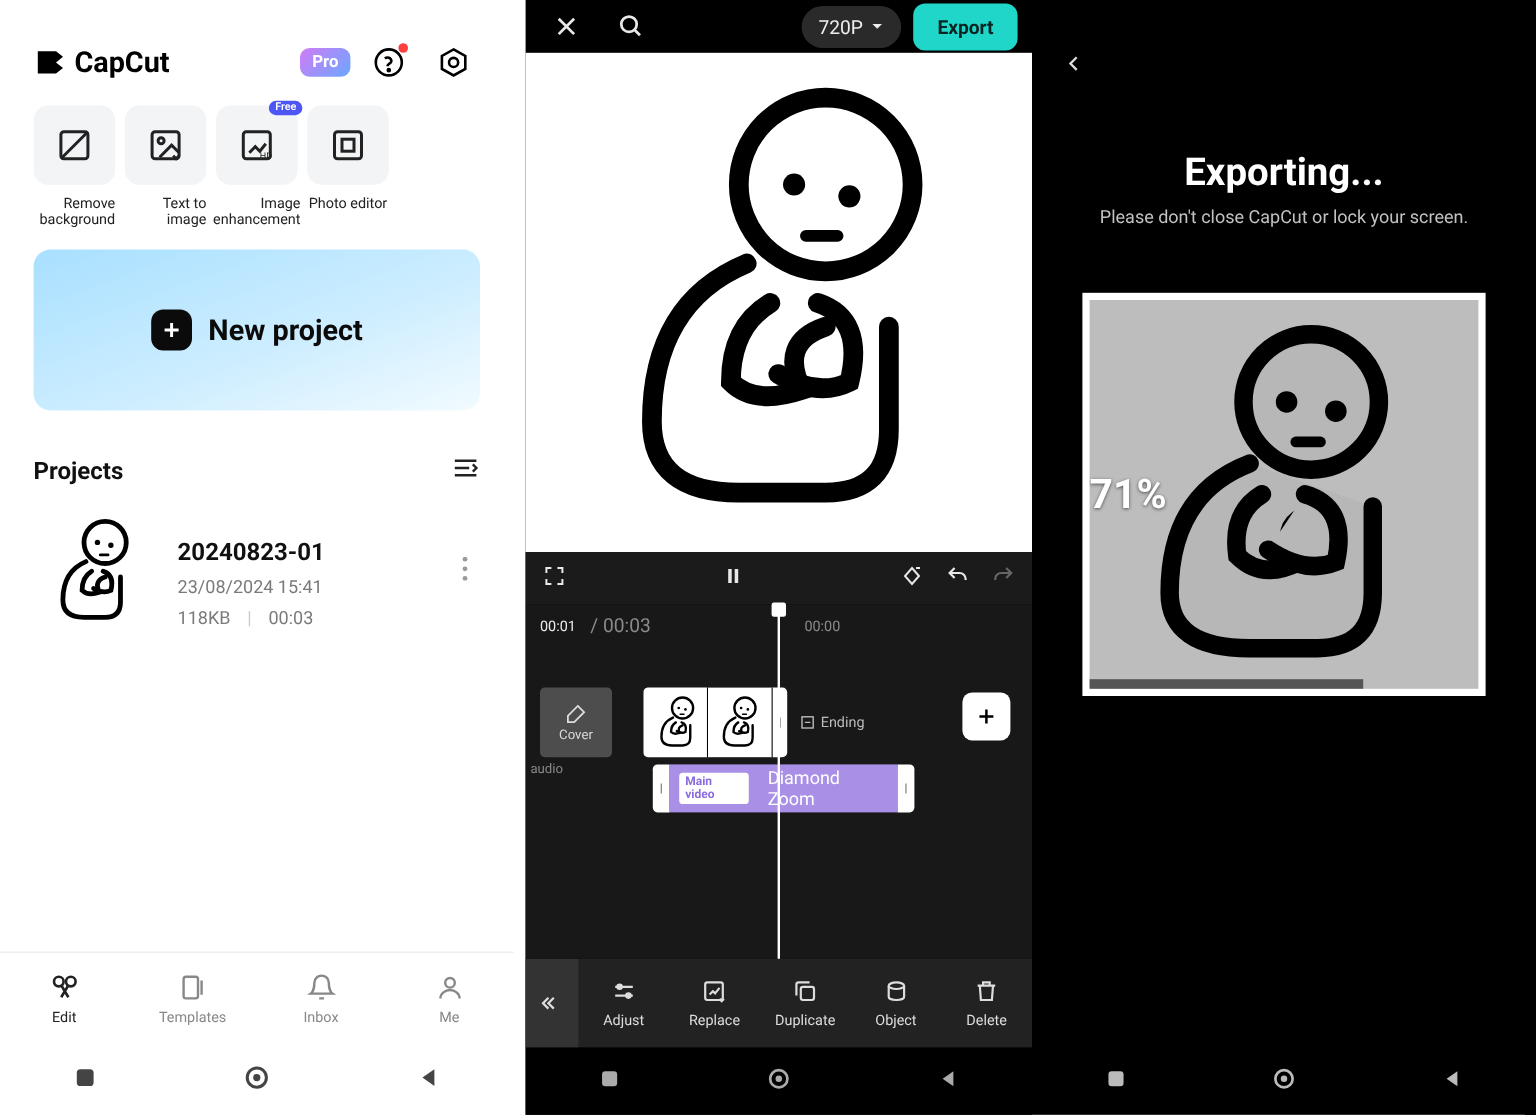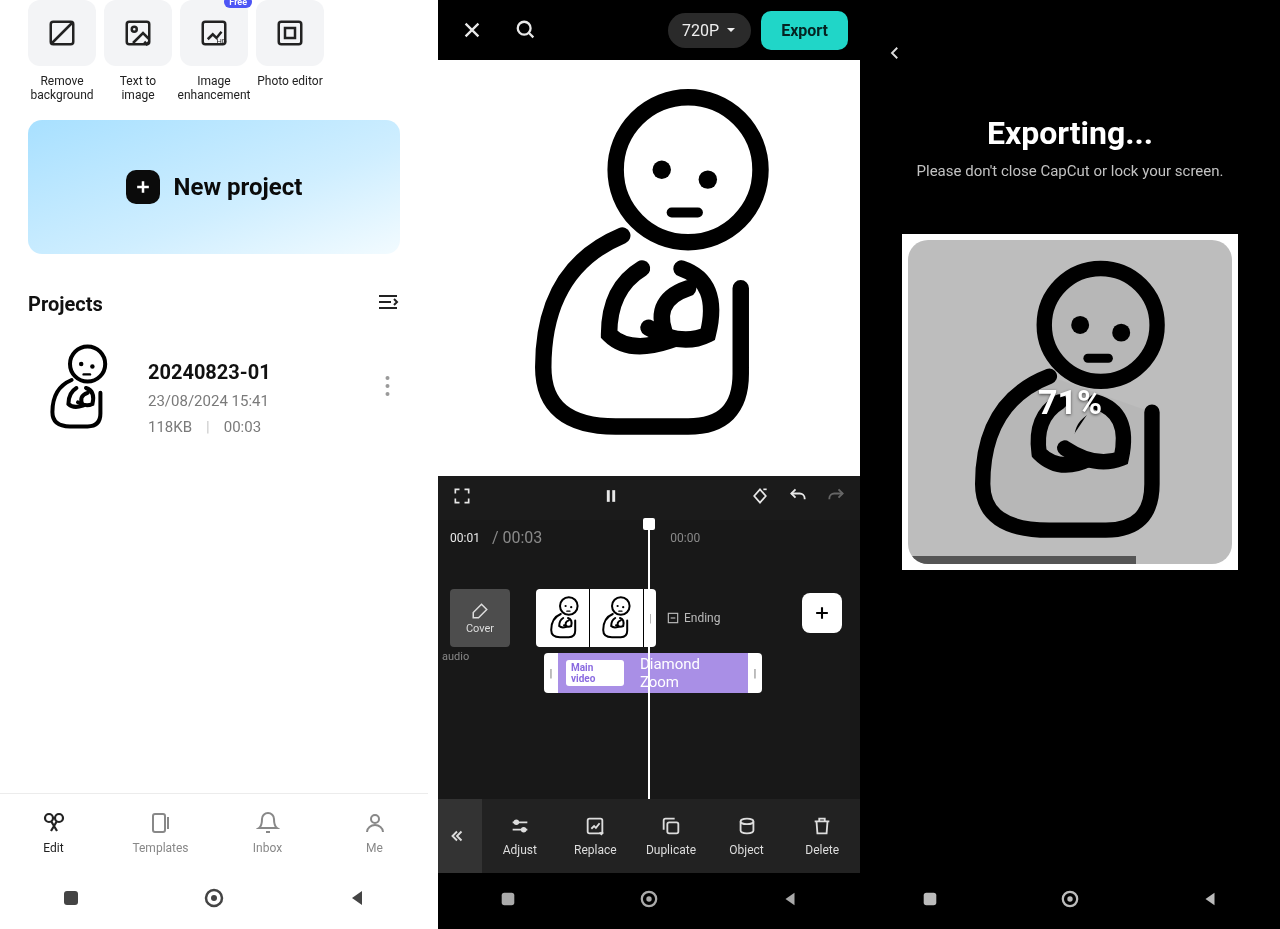--- a/index.html
+++ b/index.html
@@ -12,21 +12,21 @@
   .logo svg { width: 28px; height: 28px; }
   .spacer { flex: 1; }
   .pro-badge { background: linear-gradient(135deg,#d17cf6,#6aa7ff); color: #fff; font-weight: 700; font-size: 14px; padding: 4px 10px; border-radius: 8px; }
   .hdr-icon { width: 44px; height: 44px; display:flex; align-items:center; justify-content:center; color:#000; position:relative; }
   .hdr-icon svg { width:26px; height:26px; }
   .dot-notif { position:absolute; top:6px; right:6px; width:8px; height:8px; border-radius:50%; background:#ff4040; }
   .tools-row { display:flex; gap:8px; padding: 0 28px 18px; }
   .tool { width:68px; display:flex; flex-direction:column; align-items:center; text-align:center; gap:8px; position:relative; }
   .tool-box { width:68px; height:66px; border-radius:12px; background:#f3f4f6; display:flex; align-items:center; justify-content:center; }
   .tool-box svg { width:30px; height:30px; color:#222; }
-  .tool-label { font-size:12px; line-height:14px; color:#222; max-width:78px; }
+  .tool-label { font-size:12px; line-height:14px; color:#222; max-width:78px;text-align:right; }
   .free-tag { position:absolute; top:-4px; right:-4px; background:#4d55f5; color:#fff; font-size:9px; padding:1px 5px; border-radius:6px; font-weight:600; }
   .new-project { margin: 0 28px; height:134px; border-radius:14px; background:linear-gradient(160deg,#a8e0ff 0%,#cfeeff 60%,#f2fbff 100%); display:flex; align-items:center; justify-content:center; gap:14px; }
   .plus-box { width:34px; height:34px; border-radius:10px; background:#0b0b0b; color:#fff; display:flex; align-items:center; justify-content:center; }
   .plus-box svg { width:20px; height:20px; }
   .new-project-label { font-size:24px; font-weight:700; color:#0b0b0b; }
   .projects-hdr { display:flex; align-items:center; padding: 36px 28px 14px; }
   .projects-title { font-size:20px; font-weight:700; color:#111; }
   .sort-icon { margin-left:auto; color:#222; }
   .sort-icon svg { width:24px; height:24px; }
   .project-row { display:flex; align-items:center; padding: 6px 28px; gap:20px; }
@@ -43,21 +43,21 @@
   .bnav { flex:1; display:flex; flex-direction:column; align-items:center; justify-content:center; gap:6px; color:#222; }
   .bnav.inactive { color:#888; }
   .bnav svg { width:24px; height:24px; }
   .bnav-label { font-size:12px; }
   .sysnav { height:58px; display:flex; align-items:center; justify-content:space-around; }
   .sysnav .shape { color:#444; }
   .sysnav svg { width:20px; height:20px; }
 
   
   .p2 { width: 422px; height:929px; background:#000; display:flex; flex-direction:column; margin-left:10px; }
-  .p2-top { height:60px; display:flex; align-items:center; padding:0 12px; gap:10px; }
+  .p2-top { height:44px; display:flex; align-items:center; padding:0 12px; gap:10px; }
   .icon-btn { width:44px; height:44px; display:flex; align-items:center; justify-content:center; color:#e8e8e8; }
   .icon-btn svg { width:22px; height:22px; }
   .pill { background:#2a2a2a; color:#eee; border-radius:18px; padding:8px 14px; font-size:16px; display:flex; align-items:center; gap:6px; }
   .pill svg { width:12px; height:12px; }
   .export-btn { background:#20d6c8; color:#052422; font-weight:700; font-size:16px; padding:10px 20px; border-radius:10px; border:none; }
   .preview { flex: 0 0 416px; background:#fff; display:flex; align-items:center; justify-content:center; overflow:hidden; }
   .preview svg { width: 78%; height:auto; }
   .controls-row { height:44px; background:#1b1b1b; display:flex; align-items:center; padding:0 14px; gap:18px; color:#e8e8e8; }
   .controls-row .gap { flex:1; }
   .controls-row svg { width:20px; height:20px; }
@@ -92,24 +92,24 @@
   .back-tool svg { width:18px; height:18px; }
   .etool { flex:1; display:flex; flex-direction:column; align-items:center; justify-content:center; gap:6px; color:#ddd; font-size:12px; }
   .etool svg { width:22px; height:22px;}
   .p2-sysnav { height:56px; background:#000; display:flex; align-items:center; justify-content:space-around; }
   .p2-sysnav svg { width:18px; height:18px; color:#aaa; }
 
   
   .p3 { width:420px; height:929px; background:#000; display:flex; flex-direction:column; margin-left:0; }
   .p3-top { height:110px; display:flex; align-items:center; padding:0 26px; }
   .p3-top svg { width:18px; height:18px; color:#ddd; }
-  .exp-title { color:#fff; font-size:32px; font-weight:700; text-align:center; margin-top:4px; }
+  .exp-title { color:#fff; font-size:32px; font-weight:700; text-align:center; margin-top:14px; }
   .exp-sub { color:#c2c2c2; font-size:15px; text-align:center; margin-top:10px; }
   .exp-box { margin:54px auto 0; width:336px; height:336px; background:#fff; padding:6px; }
-  .exp-inner { width:100%; height:100%; background:linear-gradient(#bdbdbd,#bdbdbd); position:relative; display:flex; align-items:center; justify-content:center; overflow:hidden;border-radius:20px; }
+  .exp-inner { width:100%; height:100%; background:linear-gradient(#bdbdbd,#bdbdbd); position:relative; display:flex; align-items:center; overflow:hidden; }
   .exp-inner svg { width:95%; height:95%; }
   .exp-pct { position:absolute; color:#fff; font-size:34px; font-weight:700; text-shadow:0 1px 3px rgba(0,0,0,.6); }
   .exp-bar { position:absolute; left:-2px; bottom:-2px; height:10px; background:#555; width:71%; }
   .p3-sysnav { margin-top:auto; height:56px; display:flex; align-items:center; justify-content:space-around; }
   .p3-sysnav svg { width:18px; height:18px; color:#bbb; }
 </style>
 </head>
 <body>
 
 <svg width="0" height="0" style="position:absolute">
@@ -129,20 +129,44 @@
       <circle cx="70" cy="33" r="3.5" fill="#000"></circle>
       <path d="M57 43 L65 43" stroke="#000" stroke-width="3.5" stroke-linecap="round"></path>
       <path d="M42 50 Q16 60 16 92 Q16 110 42 110 L64 110 Q82 110 82 92 L82 64" fill="#b7b7b7" stroke="#000" stroke-width="6" stroke-linecap="round"></path>
       <path d="M46 60 Q36 66 38 80 Q46 88 58 82 Q50 70 62 66" fill="#b7b7b7" stroke="#000" stroke-width="6" stroke-linecap="round"></path>
       <path d="M60 60 Q74 64 70 82 Q60 86 48 78" fill="#b7b7b7" stroke="#000" stroke-width="6" stroke-linecap="round"></path>
     </g>
   </defs>
 </svg>
 
 <div class="panel p1">
+  <div class="p1-header">
+    <div class="logo">
+      <svg viewBox="0 0 24 24">
+          <path fill="#000" d="M3 4h13l5 4-5 4H3zM3 12h13l5 4-5 4H3z"></path>
+        </svg>
+      <span>CapCut</span>
+    </div>
+    <div class="spacer"></div>
+    <div class="pro-badge">Pro</div>
+    <div class="hdr-icon">
+      <svg viewBox="0 0 24 24" fill="none" stroke="currentColor" stroke-width="2">
+          <circle cx="12" cy="12" r="10"></circle>
+          <path d="M9 9a3 3 0 015 2c0 2-3 2-3 4"></path>
+          <circle cx="12" cy="18" r=".8" fill="currentColor"></circle>
+        </svg>
+      <span class="dot-notif"></span>
+    </div>
+    <div class="hdr-icon">
+      <svg viewBox="0 0 24 24" fill="none" stroke="currentColor" stroke-width="2">
+          <polygon points="12 2 21 7 21 17 12 22 3 17 3 7"></polygon>
+          <circle cx="12" cy="12" r="3.5"></circle>
+        </svg>
+    </div>
+  </div>
 
   <div class="tools-row">
     <div class="tool">
       <div class="tool-box">
           <svg viewBox="0 0 24 24" fill="none" stroke="currentColor" stroke-width="2">
             <rect x="3" y="3" width="18" height="18" rx="2"></rect>
             <path d="M3 21 L21 3"></path>
           </svg>
         </div>
       <div class="tool-label">Remove background</div>

